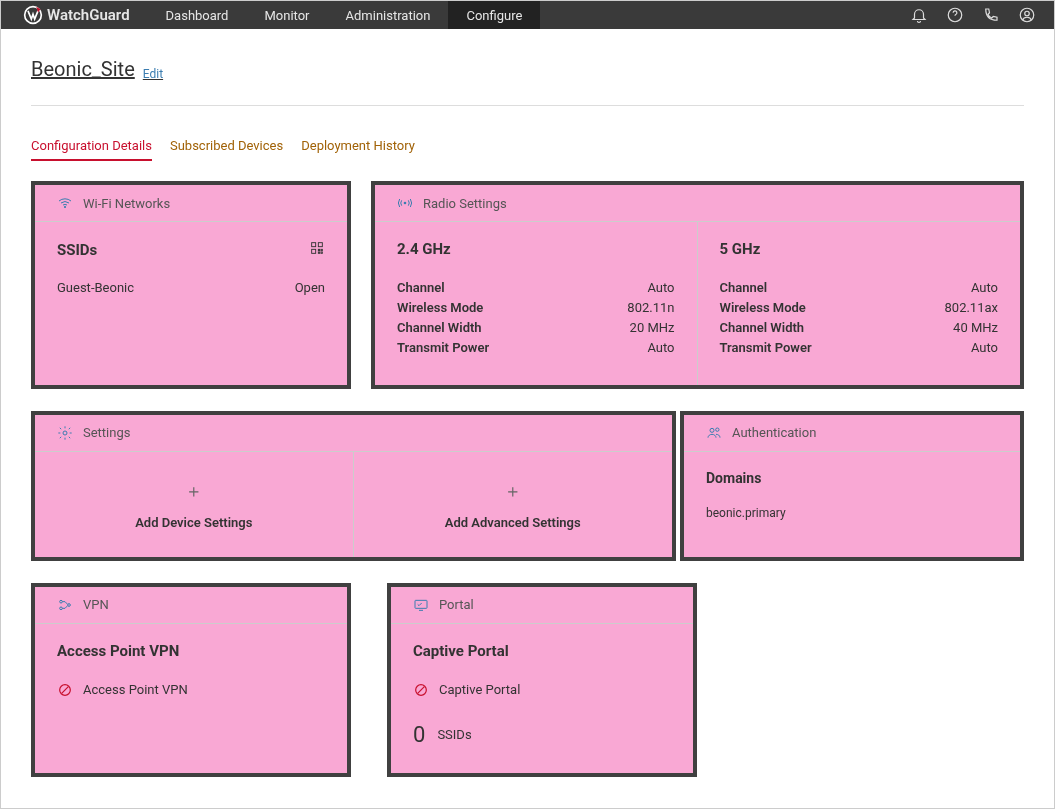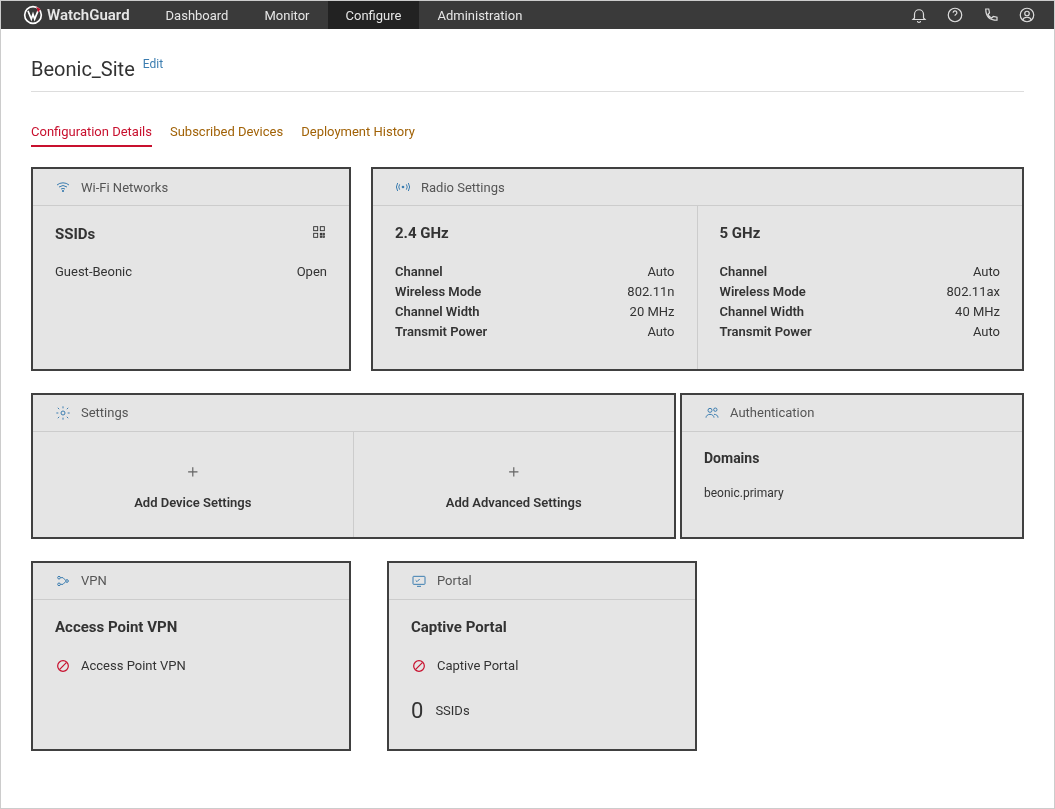--- a/index.html
+++ b/index.html
@@ -45,24 +45,25 @@
     width: 18px; height: 18px; display: flex; align-items: center; justify-content: center;
     color: #ddd; cursor: pointer;
   }
   .nav-icons svg { width: 18px; height: 18px; stroke: #ddd; fill: none; stroke-width: 1.6; }
 
   .page {
     padding: 28px 30px 20px 30px;
   }
   .page-title-row {
     display: flex;
-    align-items: flex-start;
+    align-items: flex-end;
     gap: 8px;
     border-bottom: 1px solid #ddd;
-    padding-bottom: 10px;
+    padding-bottom: 24px;
+    text-decoration: underline;
   }
   .page-title {
     font-size: 20px;
     font-weight: 400;
     color: #333;
   }
   .edit-link {
     font-size: 12px;
     color: #3b7db0;
     cursor: pointer;
@@ -96,22 +97,22 @@
     margin-top: 22px;
   }
   .grid3 {
     display: grid;
     grid-template-columns: 320px 310px;
     gap: 36px;
     margin-top: 22px;
   }
 
   .card {
-    border: 2px solid #404040;
-    background: #e5e5e5;
+    border: 4px solid #404040;
+    background: #f9a8d4;
   }
   .card-h {
     display: flex;
     align-items: center;
     gap: 10px;
     padding: 10px 22px;
     border-bottom: 1px solid #ccc;
     color: #555;
     font-size: 13px;
   }
@@ -179,22 +180,22 @@
     <svg viewBox="0 0 24 24" width="20" height="20">
       <circle cx="12" cy="12" r="10" stroke="#fff" stroke-width="2" fill="none"></circle>
       <path d="M6 7 L10 17 L12 11 L14 17 L18 7" stroke="#fff" stroke-width="2" fill="none"></path>
       <path d="M16 2 L21 5 L18 9 Z" fill="#c8102e" stroke="none"></path>
     </svg>
     <span>WatchGuard</span>
   </div>
   <div class="nav-items">
     <div class="nav-item">Dashboard</div>
     <div class="nav-item">Monitor</div>
+    <div class="nav-item">Administration</div>
     <div class="nav-item active">Configure</div>
-    <div class="nav-item">Administration</div>
   </div>
   <div class="nav-spacer"></div>
   <div class="nav-icons">
     <span class="icn">
       <svg viewBox="0 0 24 24">
           <path d="M6 16 V11 a6 6 0 0 1 12 0 V16 l2 2 H4 Z M10 20 a2 2 0 0 0 4 0"></path>
         </svg>
     </span>
     <span class="icn">
       <svg viewBox="0 0 24 24">

